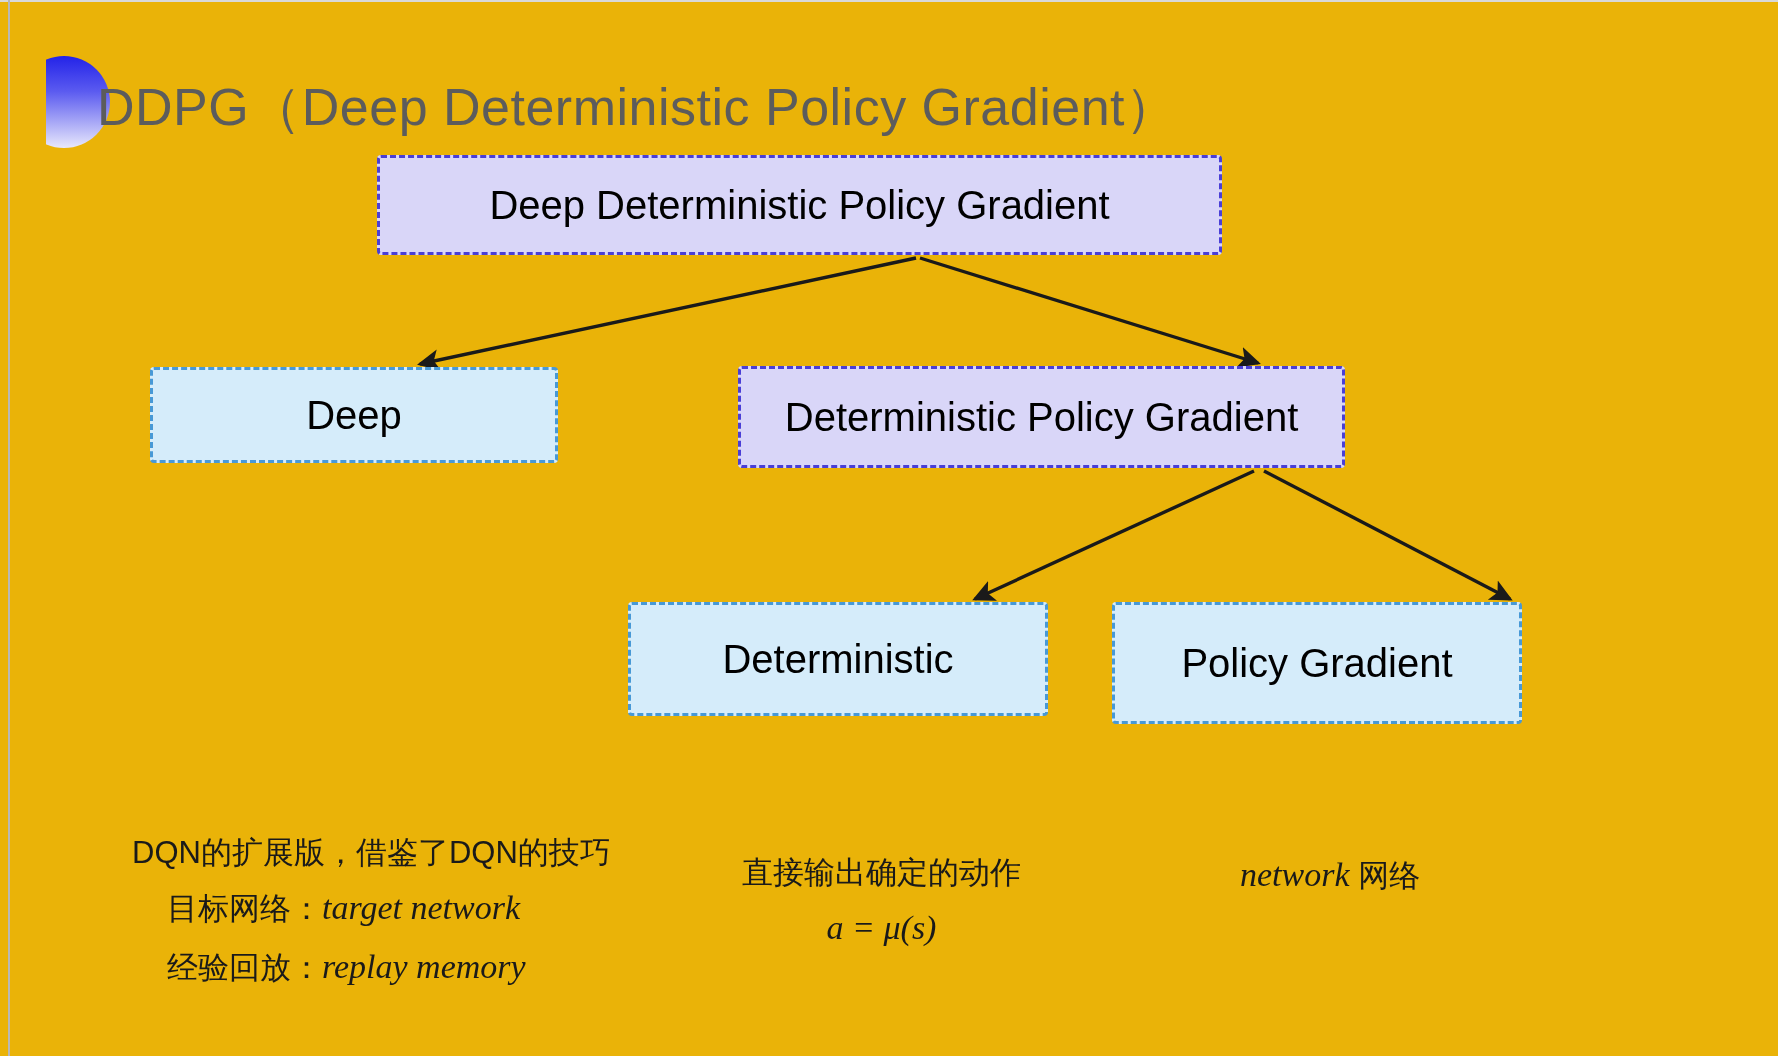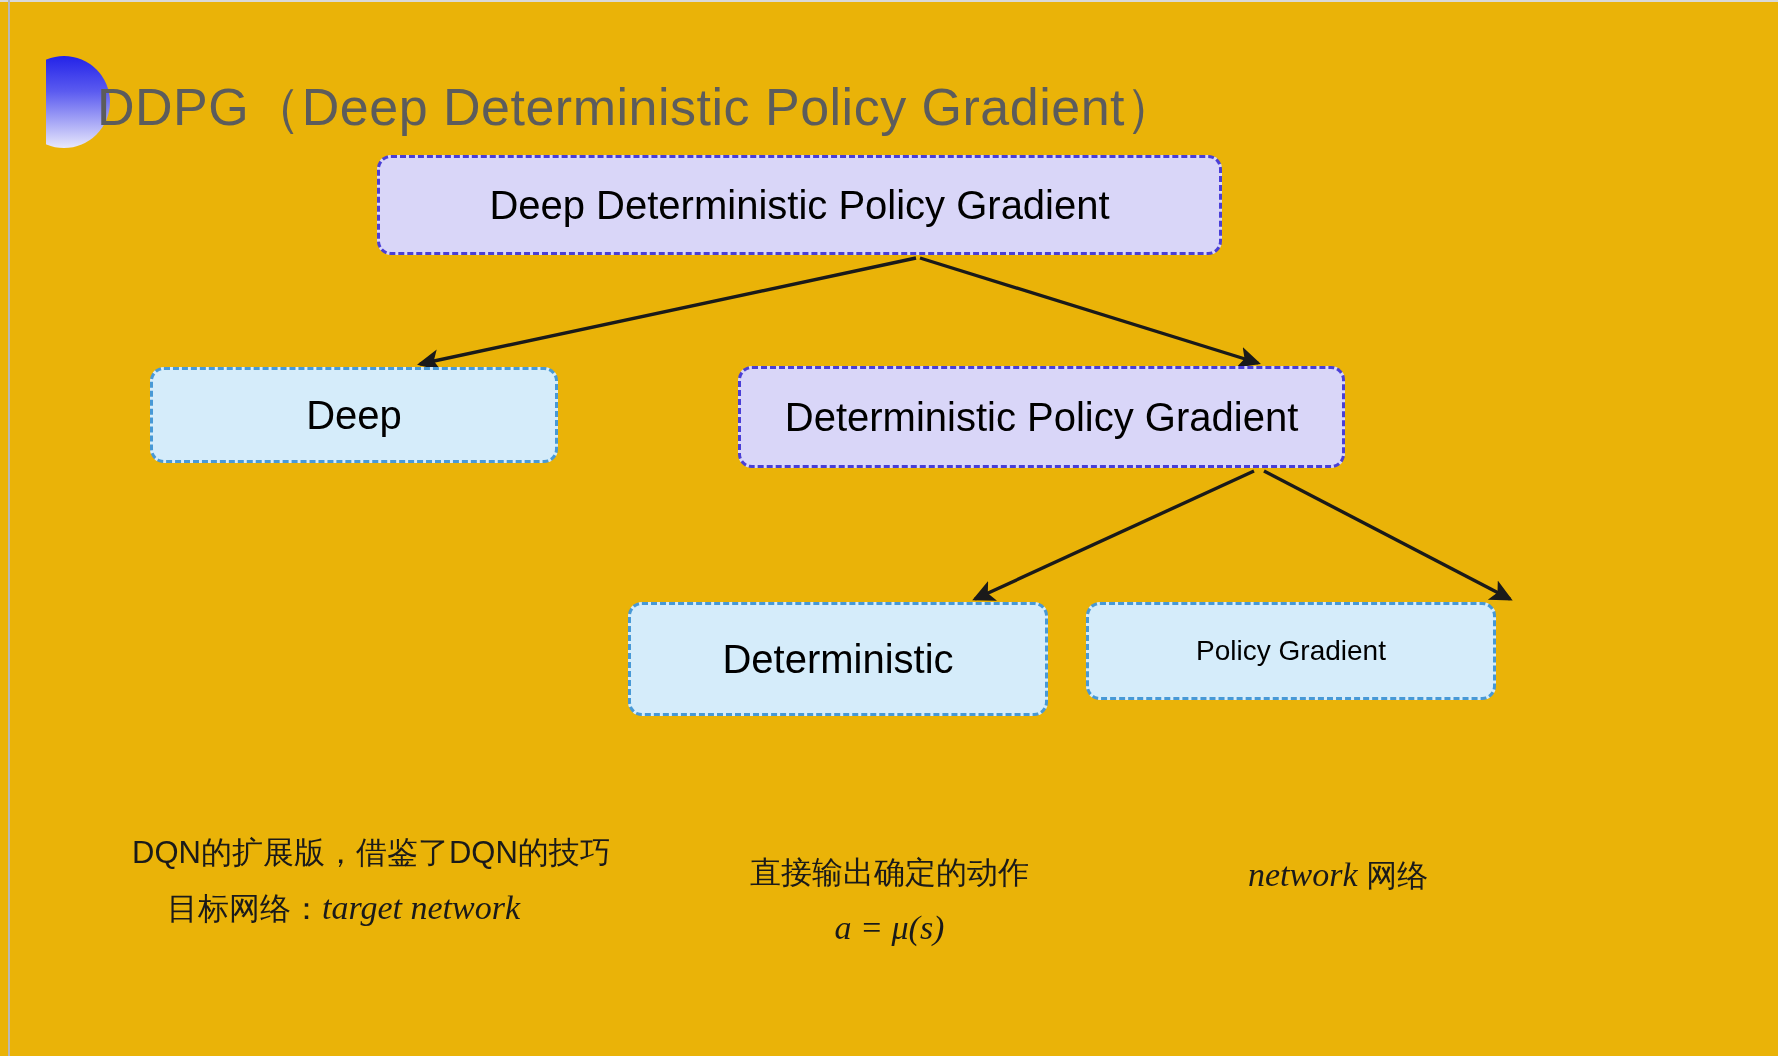--- a/index.html
+++ b/index.html
@@ -57,39 +57,39 @@
     white-space: nowrap;
   }
 
   
   .node {
     position: absolute;
     box-sizing: border-box;
     display: flex;
     align-items: center;
     justify-content: center;
-    border-radius: 14px;
+    border-radius: 4px;
     color: #000000;
     text-align: center;
     line-height: 1.1;
   }
   .node-purple {
     background: #d9d6f8;
     border: 3px dashed #4a3fd6;
   }
   .node-blue {
     background: #d5ecfa;
     border: 3px dashed #4899d6;
   }
 
   #node-root   { left: 377px; top: 155px; width: 845px; height: 100px; font-size: 40px; }
   #node-deep   { left: 150px; top: 367px; width: 408px; height: 96px; font-size: 40px; }
   #node-dpg    { left: 738px; top: 366px; width: 607px; height: 102px; font-size: 40px; }
   #node-det    { left: 628px; top: 602px; width: 420px; height: 114px;  font-size: 40px; }
-  #node-pg     { left: 1086px; top: 602px; width: 410px; height: 98px; font-size: 28px; }
+  #node-pg     { left: 1112px; top: 602px; width: 410px; height: 122px; font-size: 40px; }
 
   
   #arrows {
     position: absolute;
     left: 0; top: 0;
     width: 1778px;
     height: 1056px;
     pointer-events: none;
   }
 
@@ -99,21 +99,21 @@
     color: #1a1a1a;
     font-size: 31px;
     line-height: 1.72;
     white-space: nowrap;
   }
   #caption-left  { left: 132px; top: 826px; text-align: left; }
   #caption-left .ln2, #caption-left .ln3 { display: block; padding-left: 35px; }
   #caption-left .ln1 { display: block; }
   #caption-mid   { left: 742px; top: 846px; text-align: center; }
   #caption-right { left: 1240px; top: 846px; text-align: center; }
-  .caption .line { display: block; margin-left: 8px; }
+  .caption .line { display: block; }
   .mathit {
     font-family: "Liberation Serif", "DejaVu Serif", serif;
     font-style: italic;
     font-size: 34px;
   }
   .mathfml {
     font-family: "Liberation Serif", "DejaVu Serif", serif;
     font-style: italic;
     font-size: 34px;
   }
@@ -163,20 +163,23 @@
 
   <div id="node-pg" class="node node-blue">
     <span>Policy Gradient</span>
   </div>
 
   <div id="caption-left" class="caption">
     <span class="ln1">DQN的扩展版，借鉴了DQN的技巧</span>
     <span class="ln2">
       <span>目标网络：</span><span class="mathit">target network</span>
     </span>
+    <span class="ln3">
+      <span>经验回放：</span><span class="mathit">replay memory</span>
+    </span>
   </div>
 
   <div id="caption-mid" class="caption">
     <span class="line">直接输出确定的动作</span>
     <span class="line mathfml">a = μ(s)</span>
   </div>
 
   <div id="caption-right" class="caption">
     <span class="line"><span class="mathit">network</span><span> 网络</span></span>
   </div>

